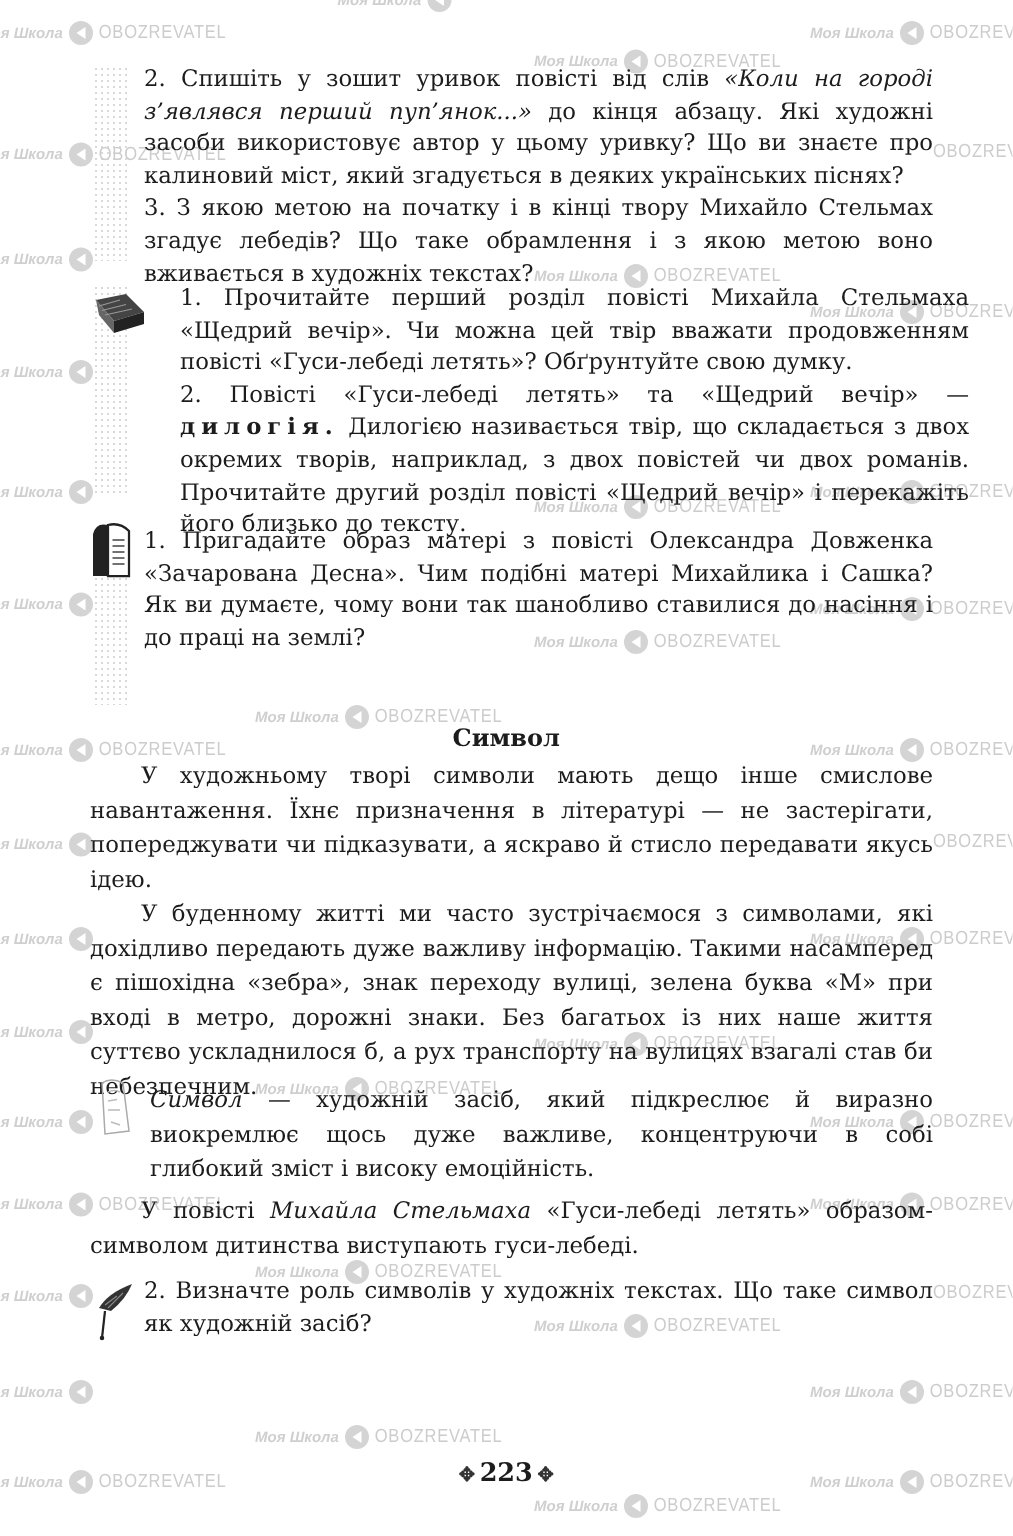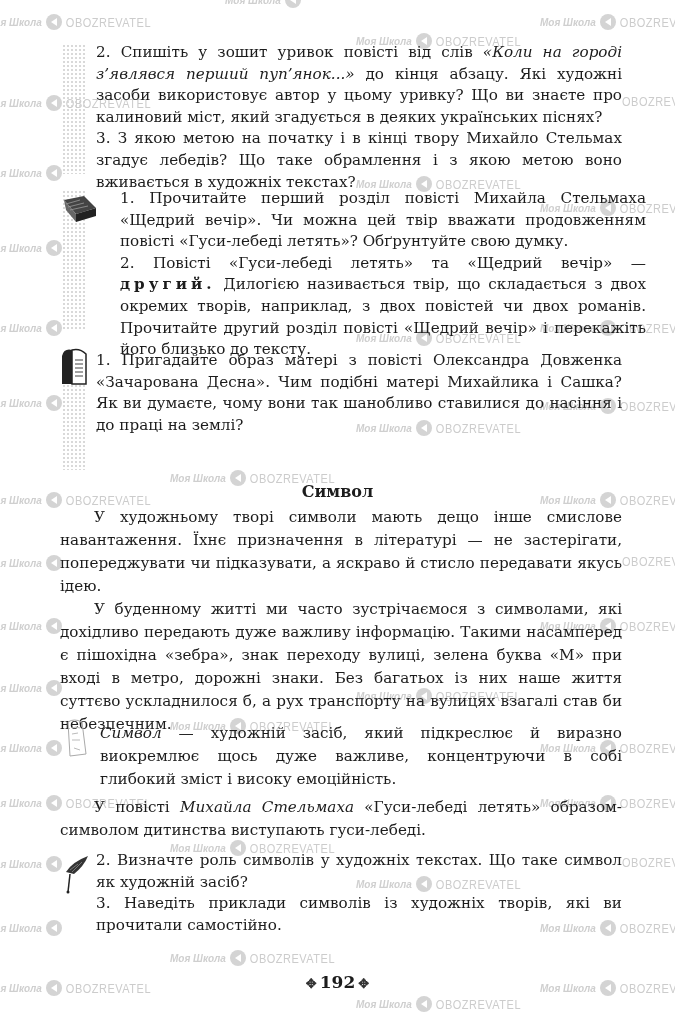--- a/index.html
+++ b/index.html
@@ -238,21 +238,21 @@
   </div>
 
   <svg class="icon" style="left:62px;top:196px;" width="36" height="32" viewBox="0 0 36 32">
     <path d="M2 4 L22 0 L34 12 L14 18 Z" fill="#444"></path>
     <path d="M14 18 L34 12 L34 20 L14 26 Z" fill="#222"></path>
     <path d="M2 4 L14 18 L14 26 L4 14 Z" fill="#666"></path>
     <path d="M4 8 L18 4 M6 11 L22 7 M8 14 L26 10" stroke="#999" stroke-width="0.8"></path>
   </svg>
   <div class="block" style="top:188px;margin-left:24px;">
     <p><span class="b">1.</span><span> Прочитайте перший розділ повісті Михайла Стельмаха «Щедрий вечір». Чи можна цей твір вважати продовженням повісті «Гуси-лебеді летять»? Обґрунтуйте свою думку.</span></p>
-    <p><span class="b">2.</span><span> Повісті «Гуси-лебеді летять» та «Щедрий вечір» — </span><span class="sp">другий.</span><span> Дилогією називається твір, що складається з двох окремих творів, наприклад, з двох повістей чи двох романів. Прочитайте другий розділ повісті «Щедрий вечір» і перекажіть його близько до тексту.</span></p>
+    <p><span class="b">2.</span><span> Повісті «Гуси-лебеді летять» та «Щедрий вечір» — </span><span class="sp">дилогія.</span><span> Дилогією називається твір, що складається з двох окремих творів, наприклад, з двох повістей чи двох романів. Прочитайте другий розділ повісті «Щедрий вечір» і перекажіть його близько до тексту.</span></p>
   </div>
 
   <svg class="icon" style="left:60px;top:346px;" width="30" height="40" viewBox="0 0 30 40">
     <path d="M2 38 L2 10 Q4 2 12 4 L12 38 Z" fill="#222"></path>
     <path d="M12 4 Q20 2 26 8 L26 38 L12 38 Z" fill="#fff" stroke="#222" stroke-width="1.5"></path>
     <path d="M15 14 H23 M15 18 H23 M15 22 H23 M15 26 H23 M15 30 H23" stroke="#444" stroke-width="1"></path>
   </svg>
   <div class="block" style="top:350px;">
     <p><span class="b">1.</span><span> Пригадайте образ матері з повісті Олександра Довженка «Зачарована Десна». Чим подібні матері Михайлика і Сашка? Як ви думаєте, чому вони так шанобливо ставилися до насіння і до праці на землі?</span></p>
   </div>
@@ -277,19 +277,18 @@
   </div>
 
   <svg class="icon" style="left:58px;top:852px;" width="36" height="42" viewBox="0 0 36 42">
     <path d="M10 40 L12 22" stroke="#222" stroke-width="1.5"></path>
     <path d="M8 20 Q14 10 30 4 Q26 14 16 22 Z" fill="#333"></path>
     <path d="M12 18 L20 12 M14 20 L24 10" stroke="#888" stroke-width="0.8"></path>
     <circle cx="10" cy="40" r="1.5" fill="#222"></circle>
   </svg>
   <div class="block" style="top:850px;">
     <p><span class="b">2.</span><span> Визначте роль символів у художніх текстах. Що таке символ як художній засіб?</span></p>
-    <p><span class="b">3.</span><span> Наведіть приклади символів із художніх творів, які ви прочитали самостійно.</span></p>
   </div>
 
   <div class="pagenum">
-    <span class="orn">✥</span><span>192</span><span class="orn">✥</span>
+    <span class="orn">✥</span><span>223</span><span class="orn">✥</span>
   </div>
 </div>
 
 </body></html>

